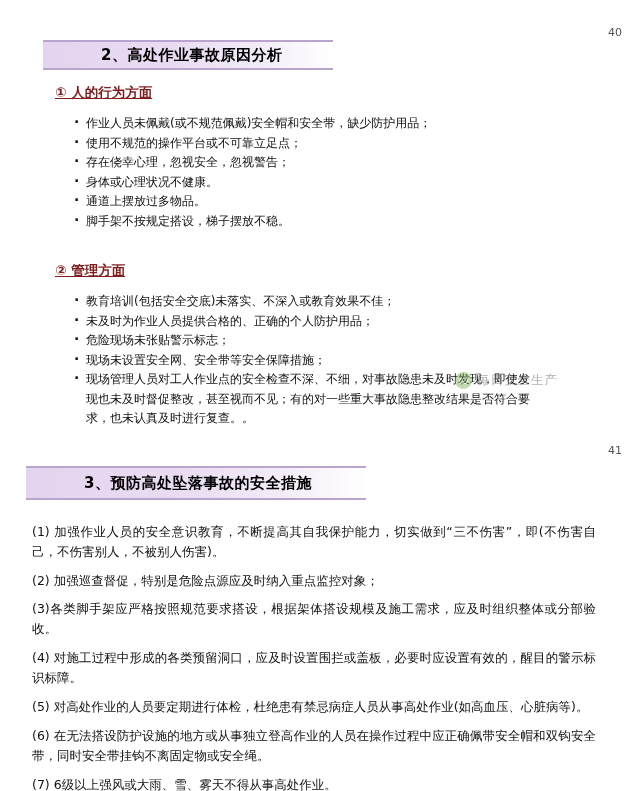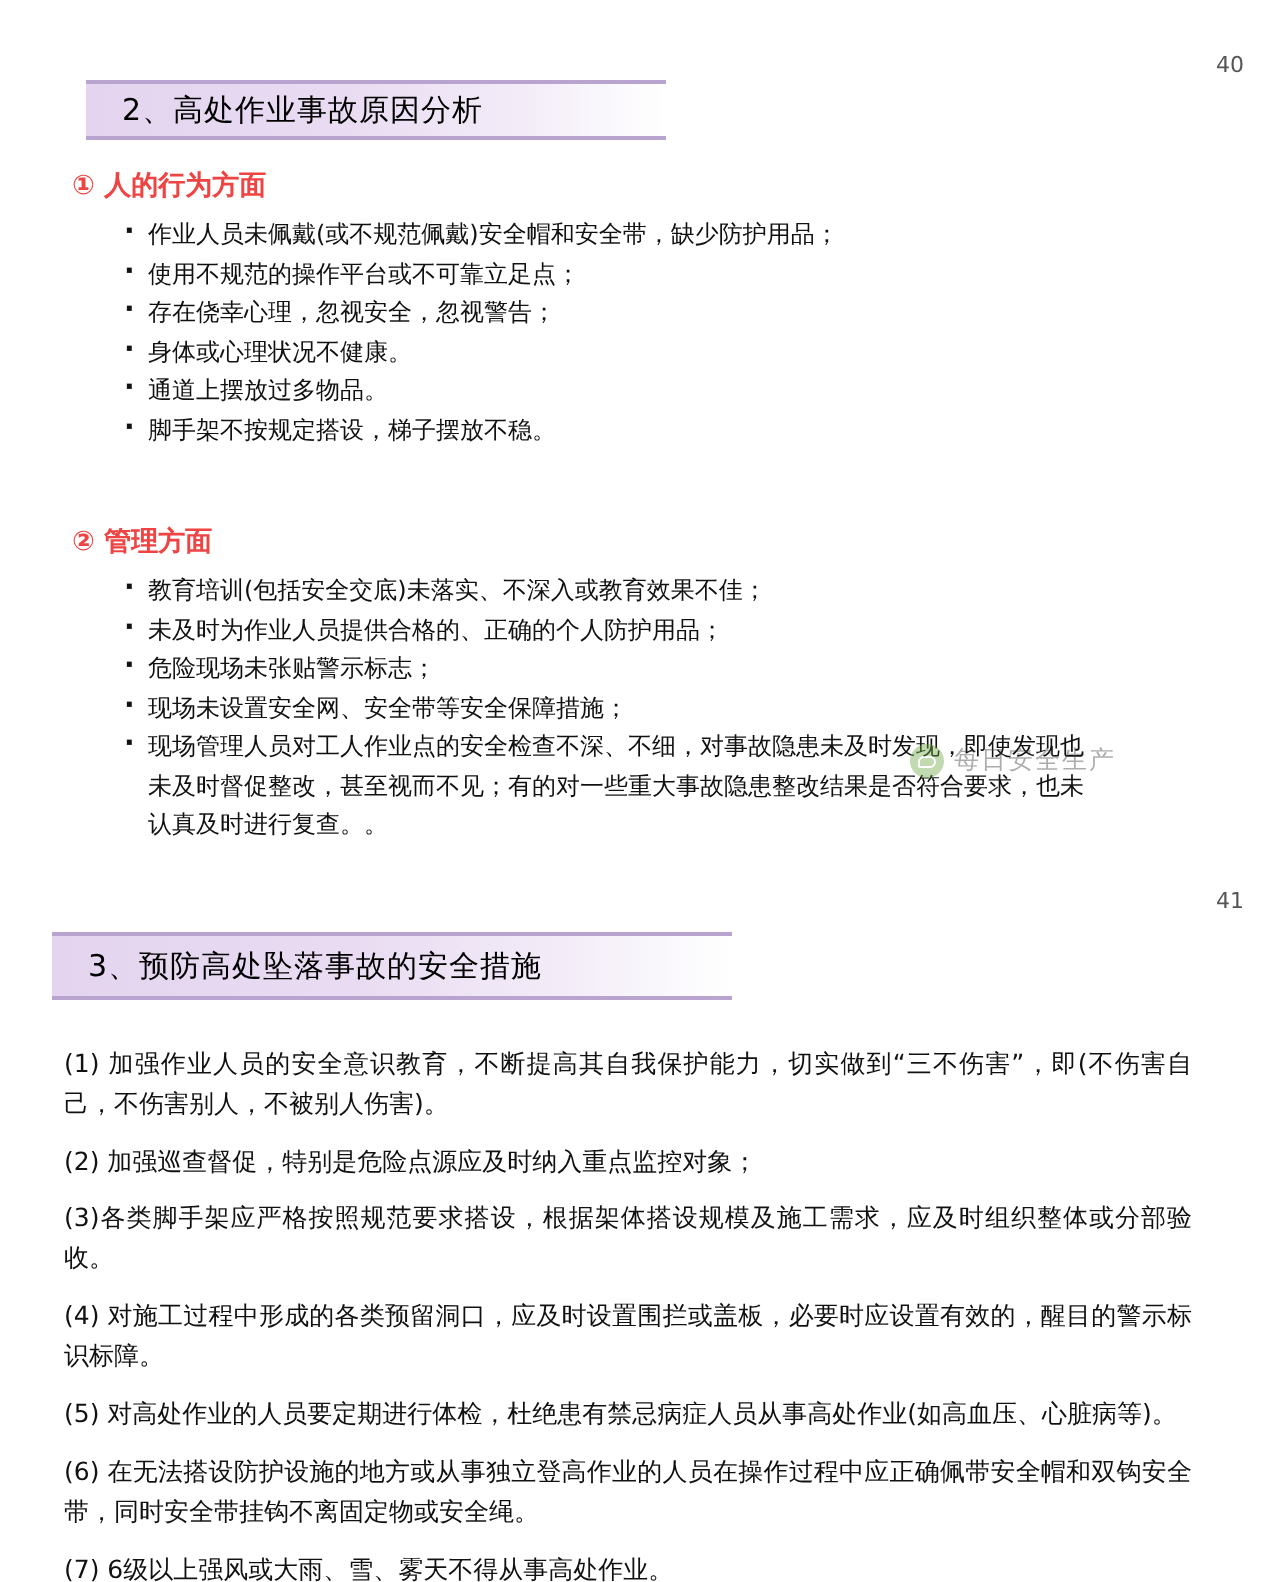--- a/index.html
+++ b/index.html
@@ -40,24 +40,25 @@
     position: absolute;
     background: linear-gradient(to right, #e4d4ef 0%, #e9dcf2 45%, #f3ecf8 75%, #ffffff 100%);
     border-top: 2px solid #b9a3cf;
     border-bottom: 2px solid #b9a3cf;
     display: flex;
     align-items: center;
     box-sizing: border-box;
   }
   .heading-bar .htext {
     font-size: 15px;
-    font-weight: normal;
+    font-weight: bold;
     color: #000000;
     letter-spacing: 0.5px;
     padding-left: 18px;
+    margin-left: 40px;
   }
   .h1pos {
     left: 43px;
     top: 40px;
     width: 290px;
     height: 30px;
   }
   .h2pos {
     left: 26px;
     top: 456px;
@@ -73,26 +74,27 @@
 
   
   .sec {
     position: absolute;
     left: 0;
     width: 636px;
   }
   .sec-title {
     font-size: 13.5px;
     font-weight: bold;
-    color: #ef4444;
+    color: #7f1d1d;
     margin: 0 0 6px 0;
-    padding-left: 36px;
+    padding-left: 55px;
+    text-decoration: underline;
   }
   .bullets {
-    margin: 0;
+    margin: 12px;
     padding: 0;
     list-style: none;
   }
   .bullets li {
     position: relative;
     font-size: 12px;
     line-height: 19.5px;
     padding-left: 74px;
     color: #111111;
     white-space: nowrap;

